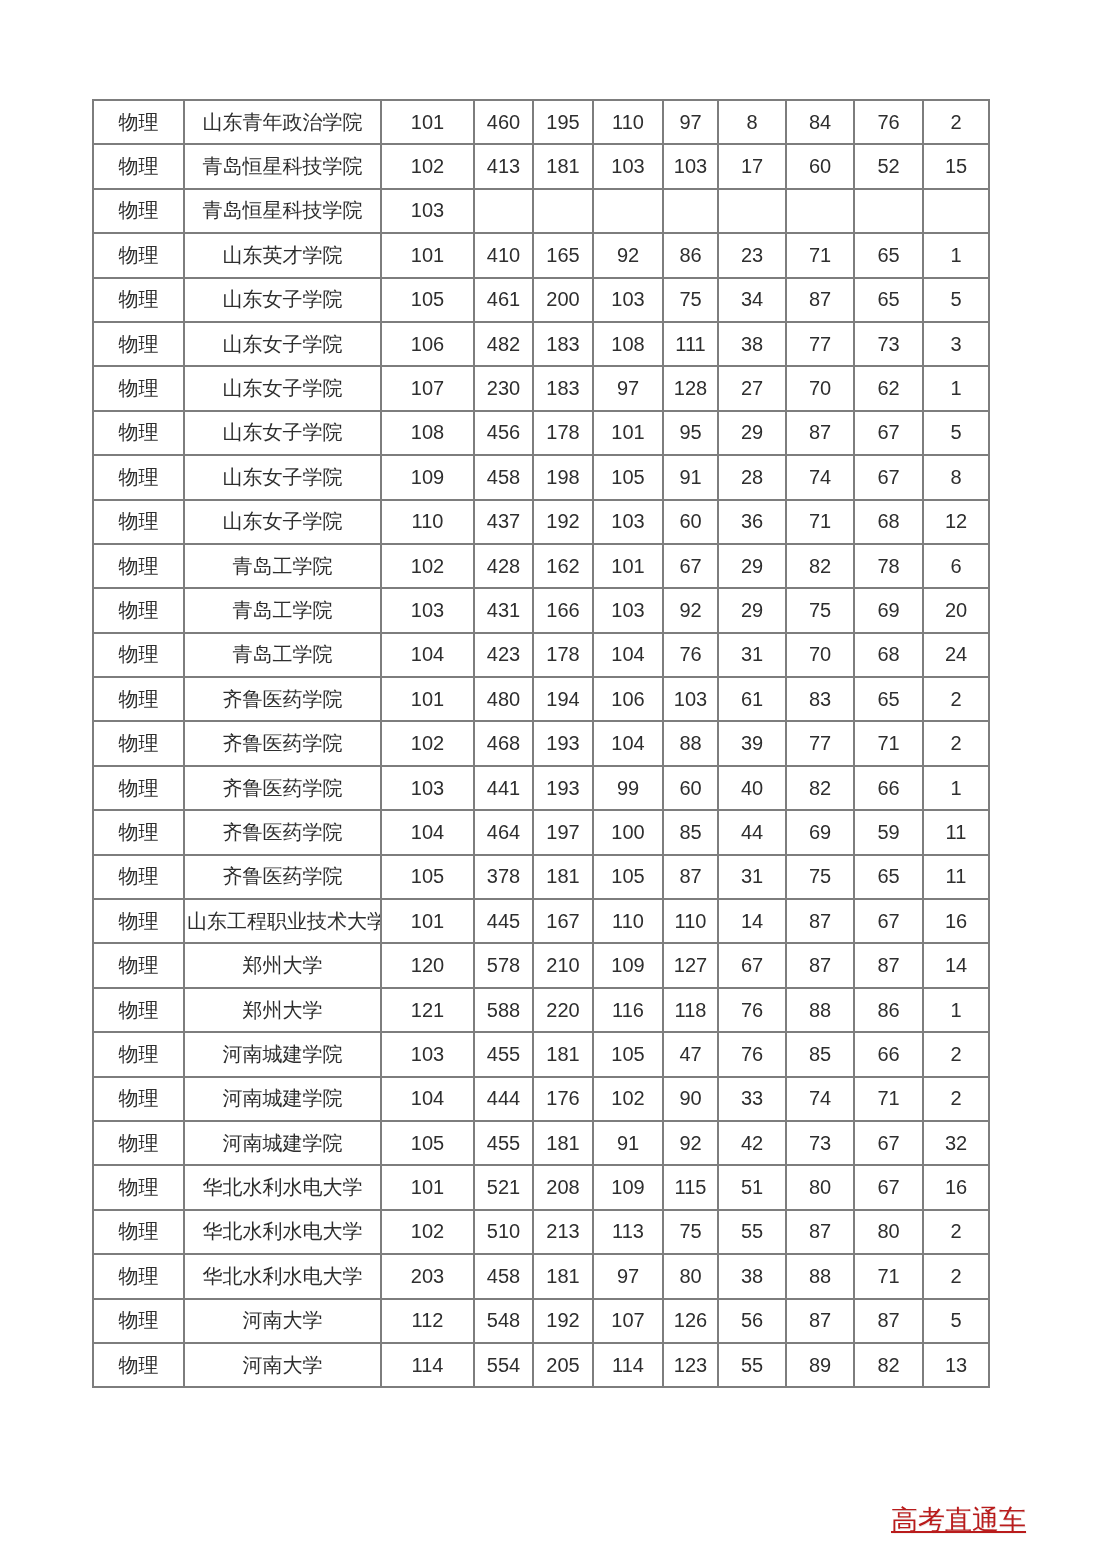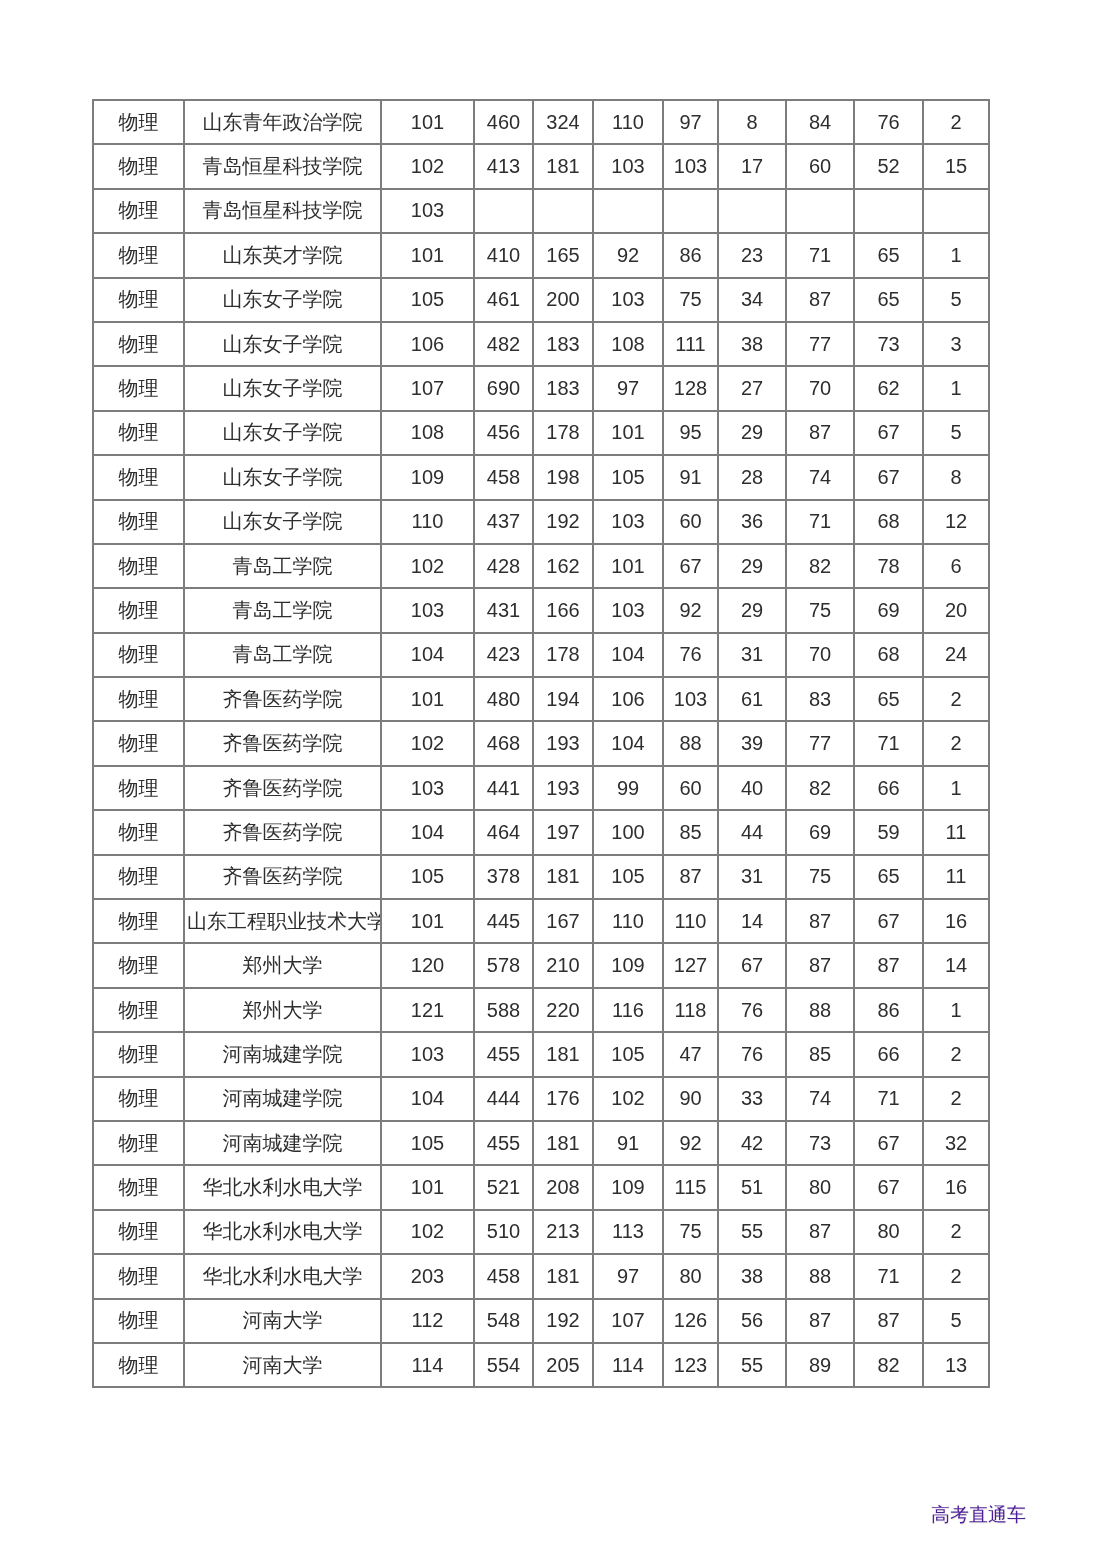--- a/index.html
+++ b/index.html
@@ -32,24 +32,25 @@
     vertical-align: middle;
     font-size: 20px;
     color: #2e2e2e;
     overflow: hidden;
     white-space: nowrap;
   }
   .watermark {
     position: absolute;
     top: 1502px;
     right: 24px;
-    font-size: 19px;
+    font-size: 27px;
     letter-spacing: 0px;
-    color: #4c1d95;
+    color: #b91c1c;
     text-shadow: 0.5px 0.5px 0 #e9e9e9;
+    text-decoration: underline;
   }
 </style>
 </head>
 <body>
 
 <div class="page">
 
   <table class="score-table">
     <colgroup>
       <col style="width:91px">
@@ -63,21 +64,21 @@
       <col style="width:68px">
       <col style="width:69px">
       <col style="width:66px">
     </colgroup>
     <tbody id="score-tbody">
         <tr>
           <td>物理</td>
           <td>山东青年政治学院</td>
           <td>101</td>
           <td>460</td>
-          <td>324</td>
+          <td>195</td>
           <td>110</td>
           <td>97</td>
           <td>8</td>
           <td>84</td>
           <td>76</td>
           <td>2</td>
         </tr>
         <tr>
           <td>物理</td>
           <td>青岛恒星科技学院</td>
@@ -140,21 +141,21 @@
           <td>111</td>
           <td>38</td>
           <td>77</td>
           <td>73</td>
           <td>3</td>
         </tr>
         <tr>
           <td>物理</td>
           <td>山东女子学院</td>
           <td>107</td>
-          <td>690</td>
+          <td>230</td>
           <td>183</td>
           <td>97</td>
           <td>128</td>
           <td>27</td>
           <td>70</td>
           <td>62</td>
           <td>1</td>
         </tr>
         <tr>
           <td>物理</td>

